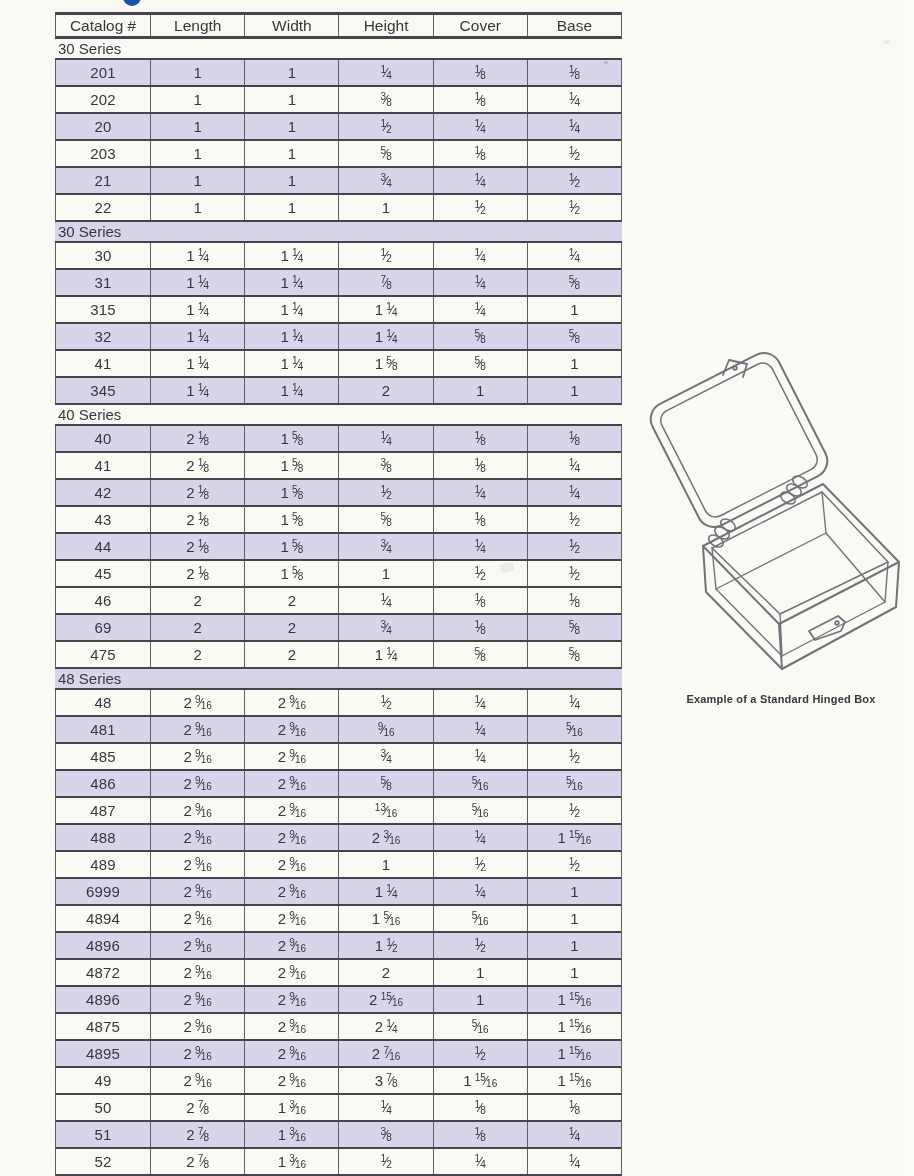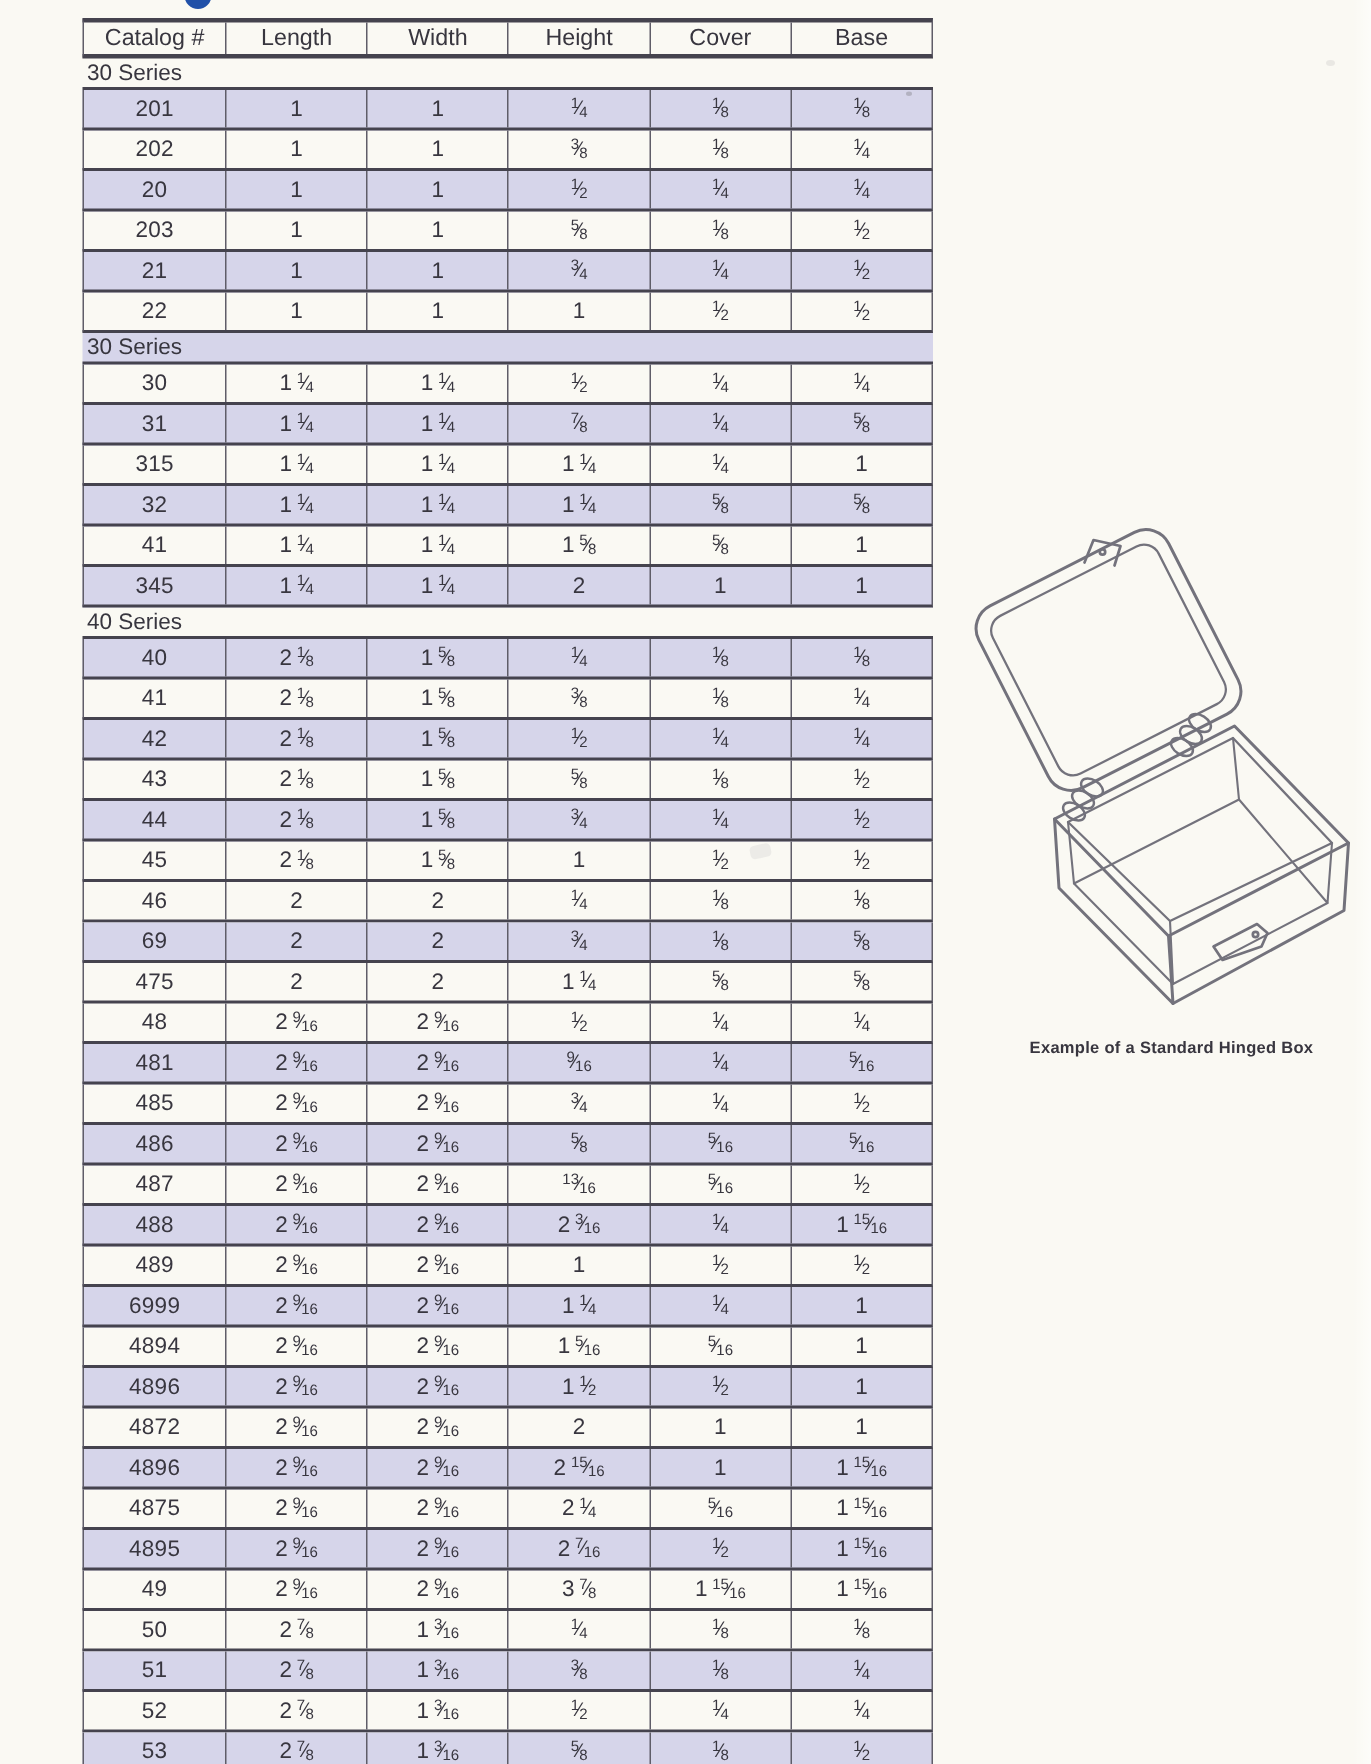--- a/index.html
+++ b/index.html
@@ -508,20 +508,21 @@
             <span class="int">1</span>
             <span class="fr"><sup>1</sup>⁄<sub>4</sub></span>
           </div>
           <div class="cell">
             <span class="fr"><sup>5</sup>⁄<sub>8</sub></span>
           </div>
           <div class="cell">
             <span class="fr"><sup>5</sup>⁄<sub>8</sub></span>
           </div>
         </div>
+        <div class="band shaded">48 Series</div>
         <div class="row">
           <div class="cell">
             <span class="int">48</span>
           </div>
           <div class="cell">
             <span class="int">2</span>
             <span class="fr"><sup>9</sup>⁄<sub>16</sub></span>
           </div>
           <div class="cell">
             <span class="int">2</span>

